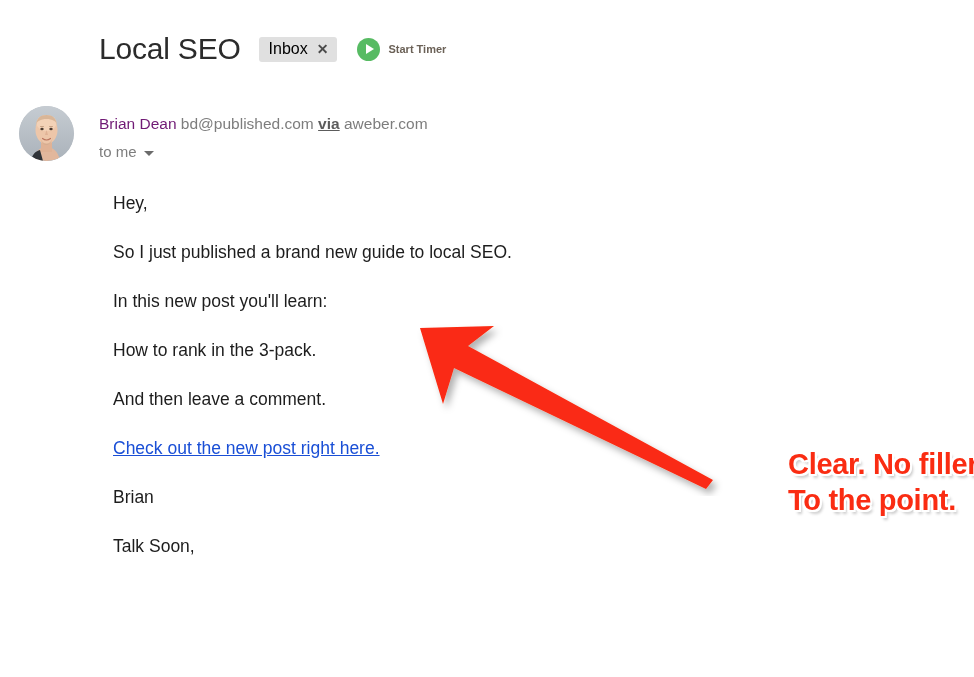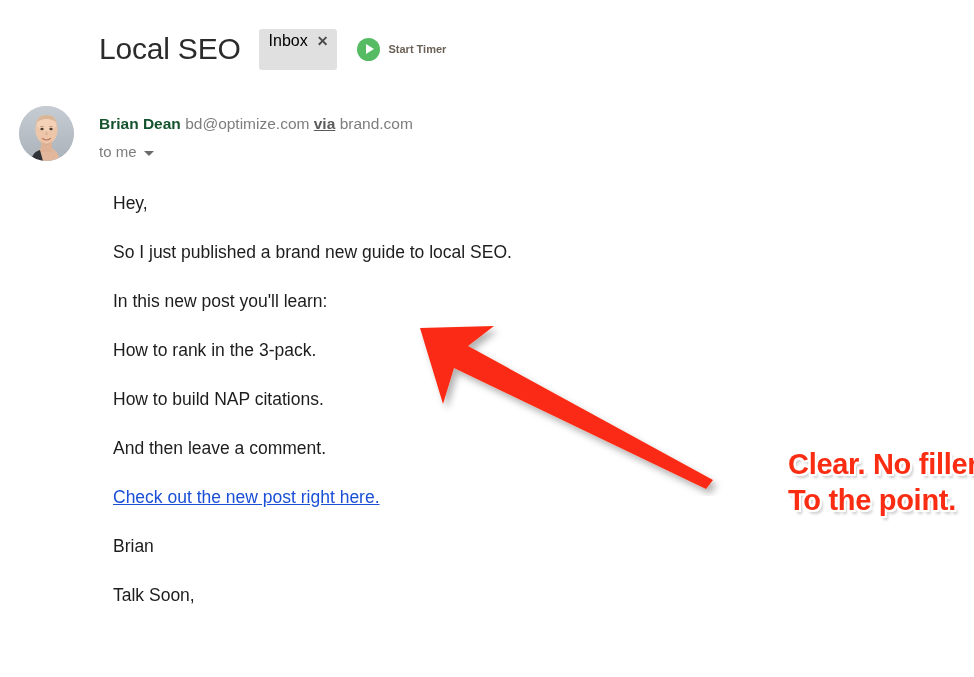--- a/index.html
+++ b/index.html
@@ -33,21 +33,21 @@
     line-height: 1;
     white-space: nowrap;
   }
   #inbox-chip {
     margin-left: 18px;
     background: #e0e0e0;
     border-radius: 3px;
     height: 25px;
     display: flex;
     align-items: center;
-    padding: 0 9px 16px 10px;
+    padding: 0 9px 0 10px;
     gap: 9px;
   }
   #inbox-chip-close {
     font-size: 14px;
     color: #4a4a4a;
     font-weight: bold;
     line-height: 1;
     font-family: "Liberation Sans", sans-serif;
   }
   #start-timer {
@@ -97,22 +97,22 @@
 
   #sender-line {
     position: absolute;
     left: 99px;
     top: 114px;
     font-size: 15.5px;
     line-height: 20px;
     white-space: nowrap;
   }
   #sender-name {
-    font-weight: bold;
-    color: #14532d;
+    font-weight: normal;
+    color: #701a75;
   }
   .sender-muted {
     color: #7d7d7d;
   }
   #sender-via {
     color: #5c5c5c;
     text-decoration: underline;
     font-weight: bold;
   }
   #recipient-row {
@@ -244,36 +244,35 @@
 
       <path d="M23.5 32.5 Q27.5 35.5 31.5 32.5" stroke="#b9745e" stroke-width="1.2" fill="none" stroke-linecap="round"></path>
 
       <path d="M21 30 C22 37 25 39 27.5 39 C30 39 33 37 34 30 C33 36 30 37.5 27.5 37.5 C25 37.5 22 36 21 30 Z" fill="#d3ab8e" opacity="0.8"></path>
     </g>
   </svg>
 </div>
 
 <div id="sender-line">
   <span id="sender-name">Brian Dean</span>
-  <span class="sender-muted">bd@optimize.com</span>
+  <span class="sender-muted">bd@published.com</span>
   <span id="sender-via">via</span>
-  <span class="sender-muted">brand.com</span>
+  <span class="sender-muted">aweber.com</span>
 </div>
 
 <div id="recipient-row">
   <span id="recipient-label">to me</span>
   <span id="recipient-caret"></span>
 </div>
 
 <div id="email-body">
   <p class="body-para">Hey,</p>
   <p class="body-para">So I just published a brand new guide to local SEO.</p>
   <p class="body-para">In this new post you'll learn:</p>
   <p class="body-para">How to rank in the 3-pack.</p>
-  <p class="body-para">How to build NAP citations.</p>
   <p class="body-para">And then leave a comment.</p>
   <p class="body-para">
     <a id="body-link" href="#">Check out the new post right here.</a>
   </p>
   <p class="body-para">Brian</p>
   <p class="body-para tight">Talk Soon,</p>
 </div>
 
 <svg id="annotation-arrow" viewBox="0 0 330 190">
   <defs>

